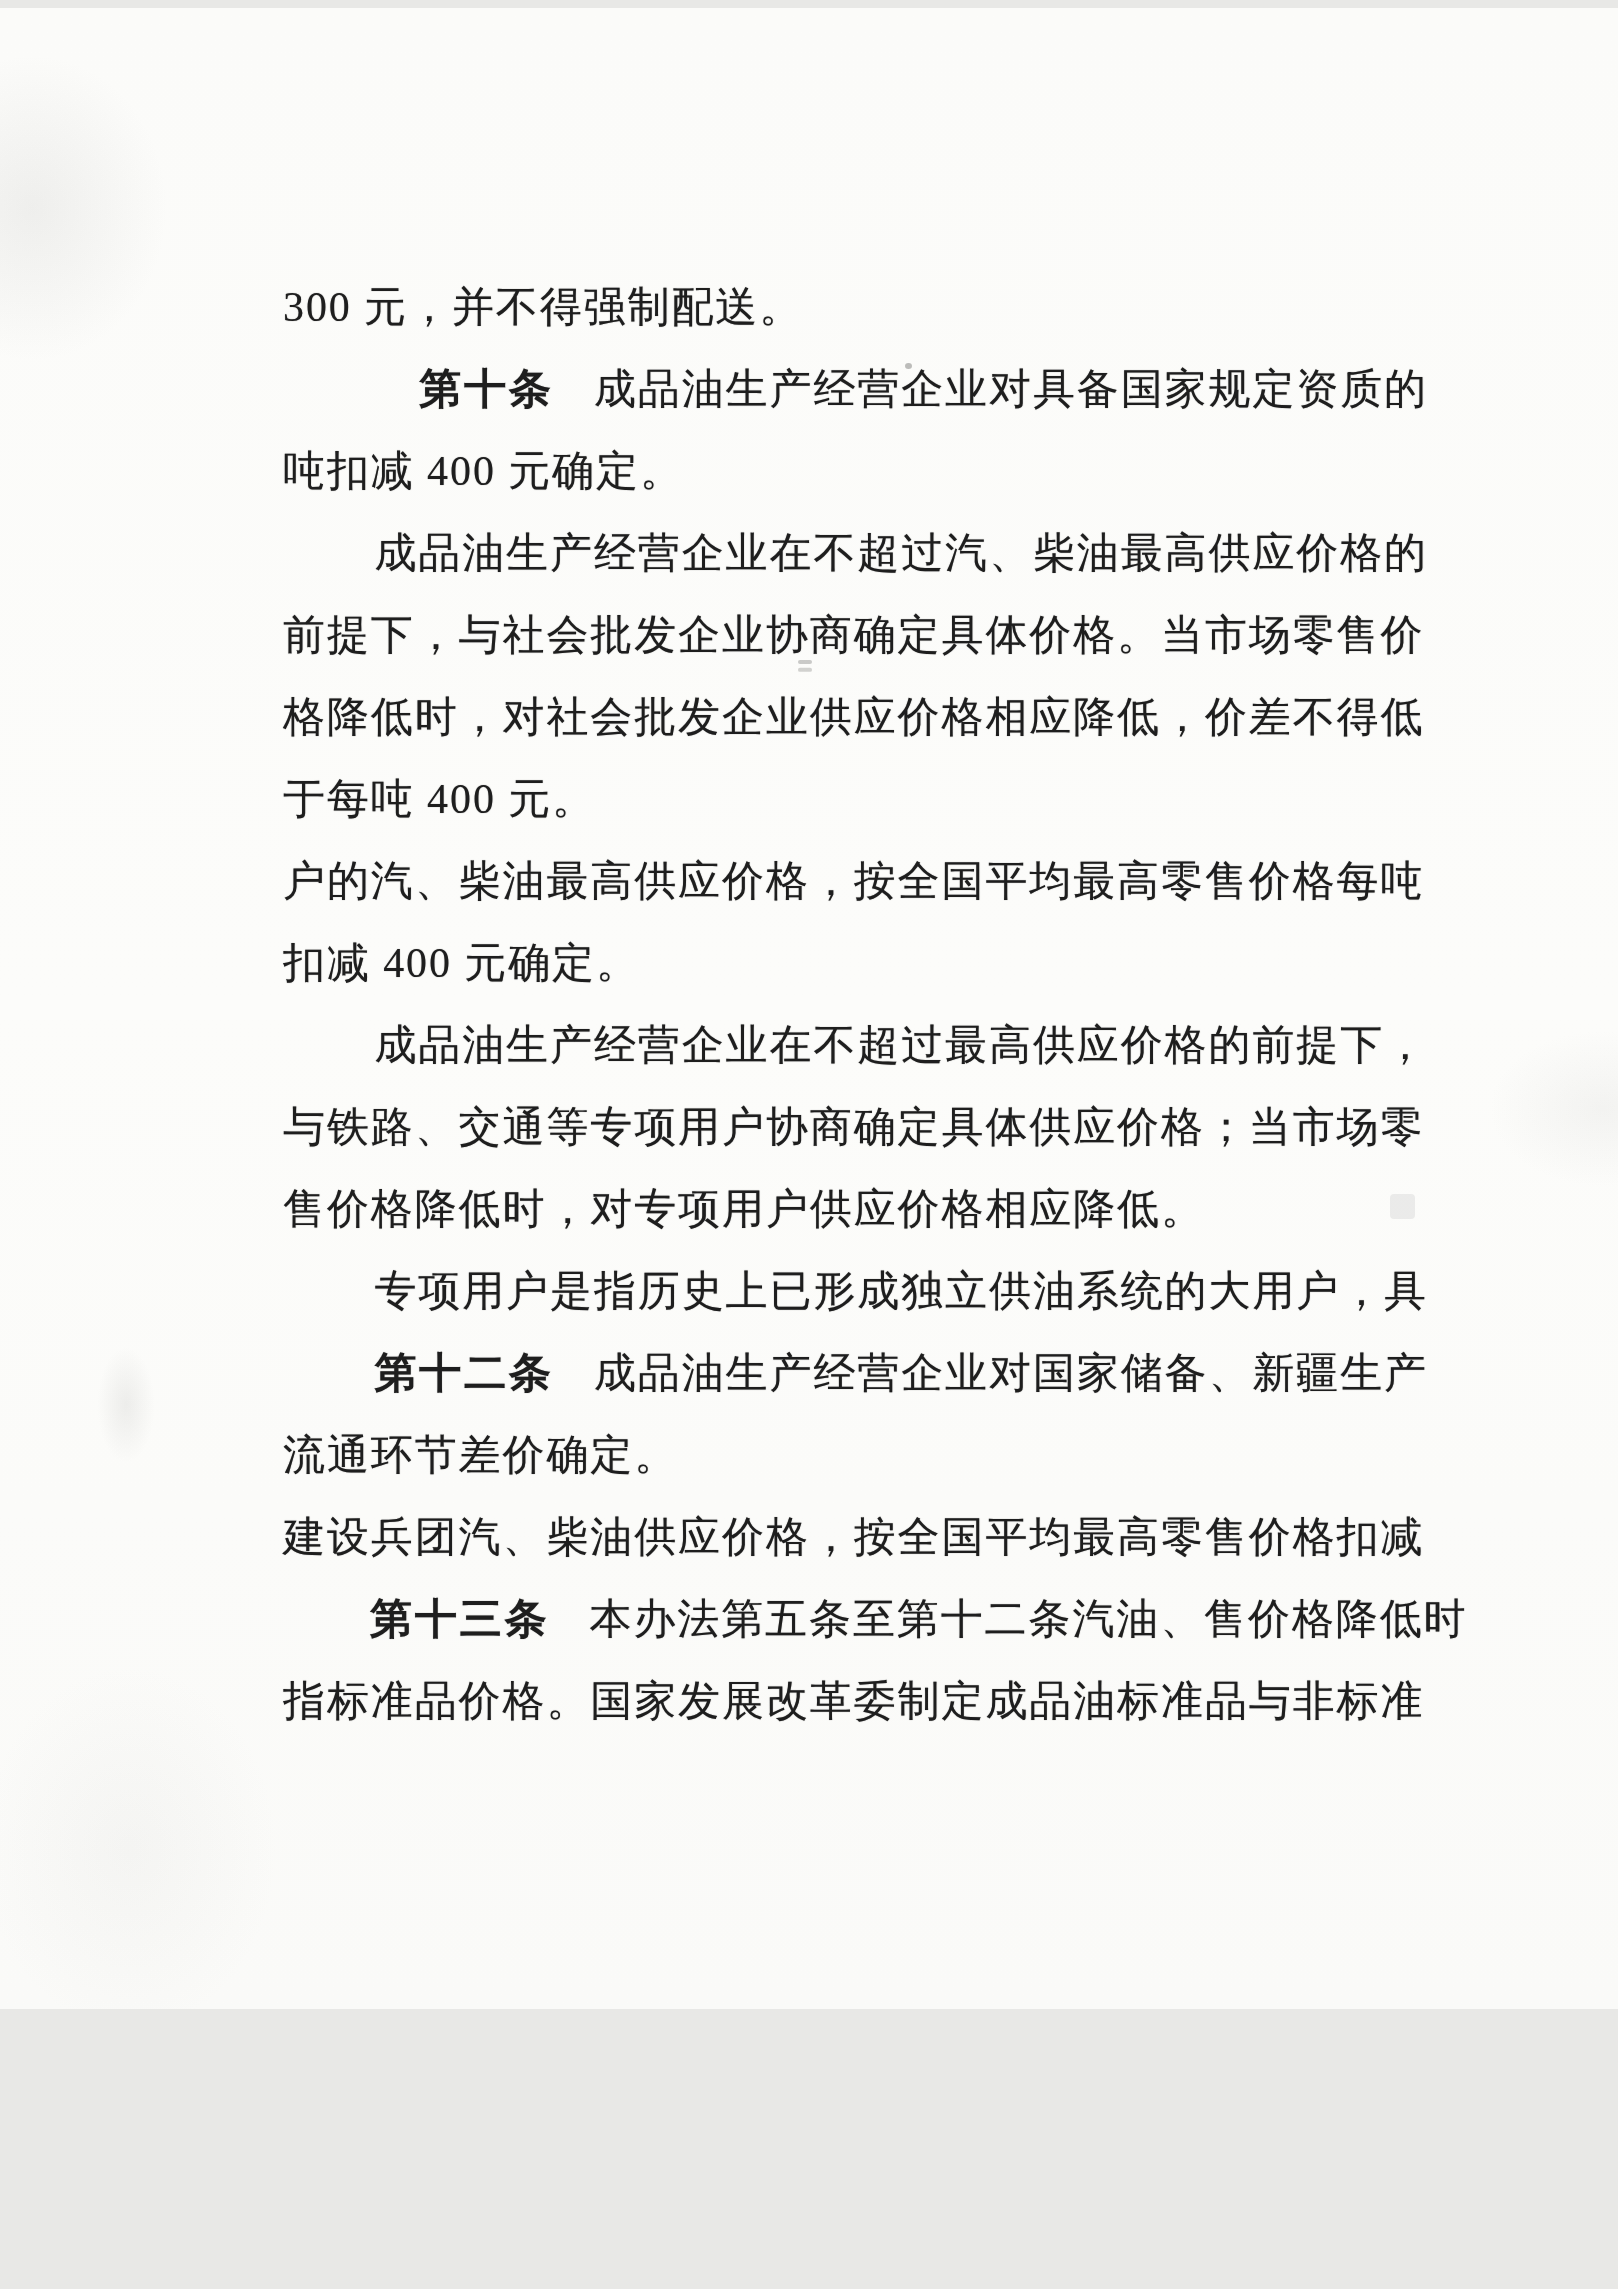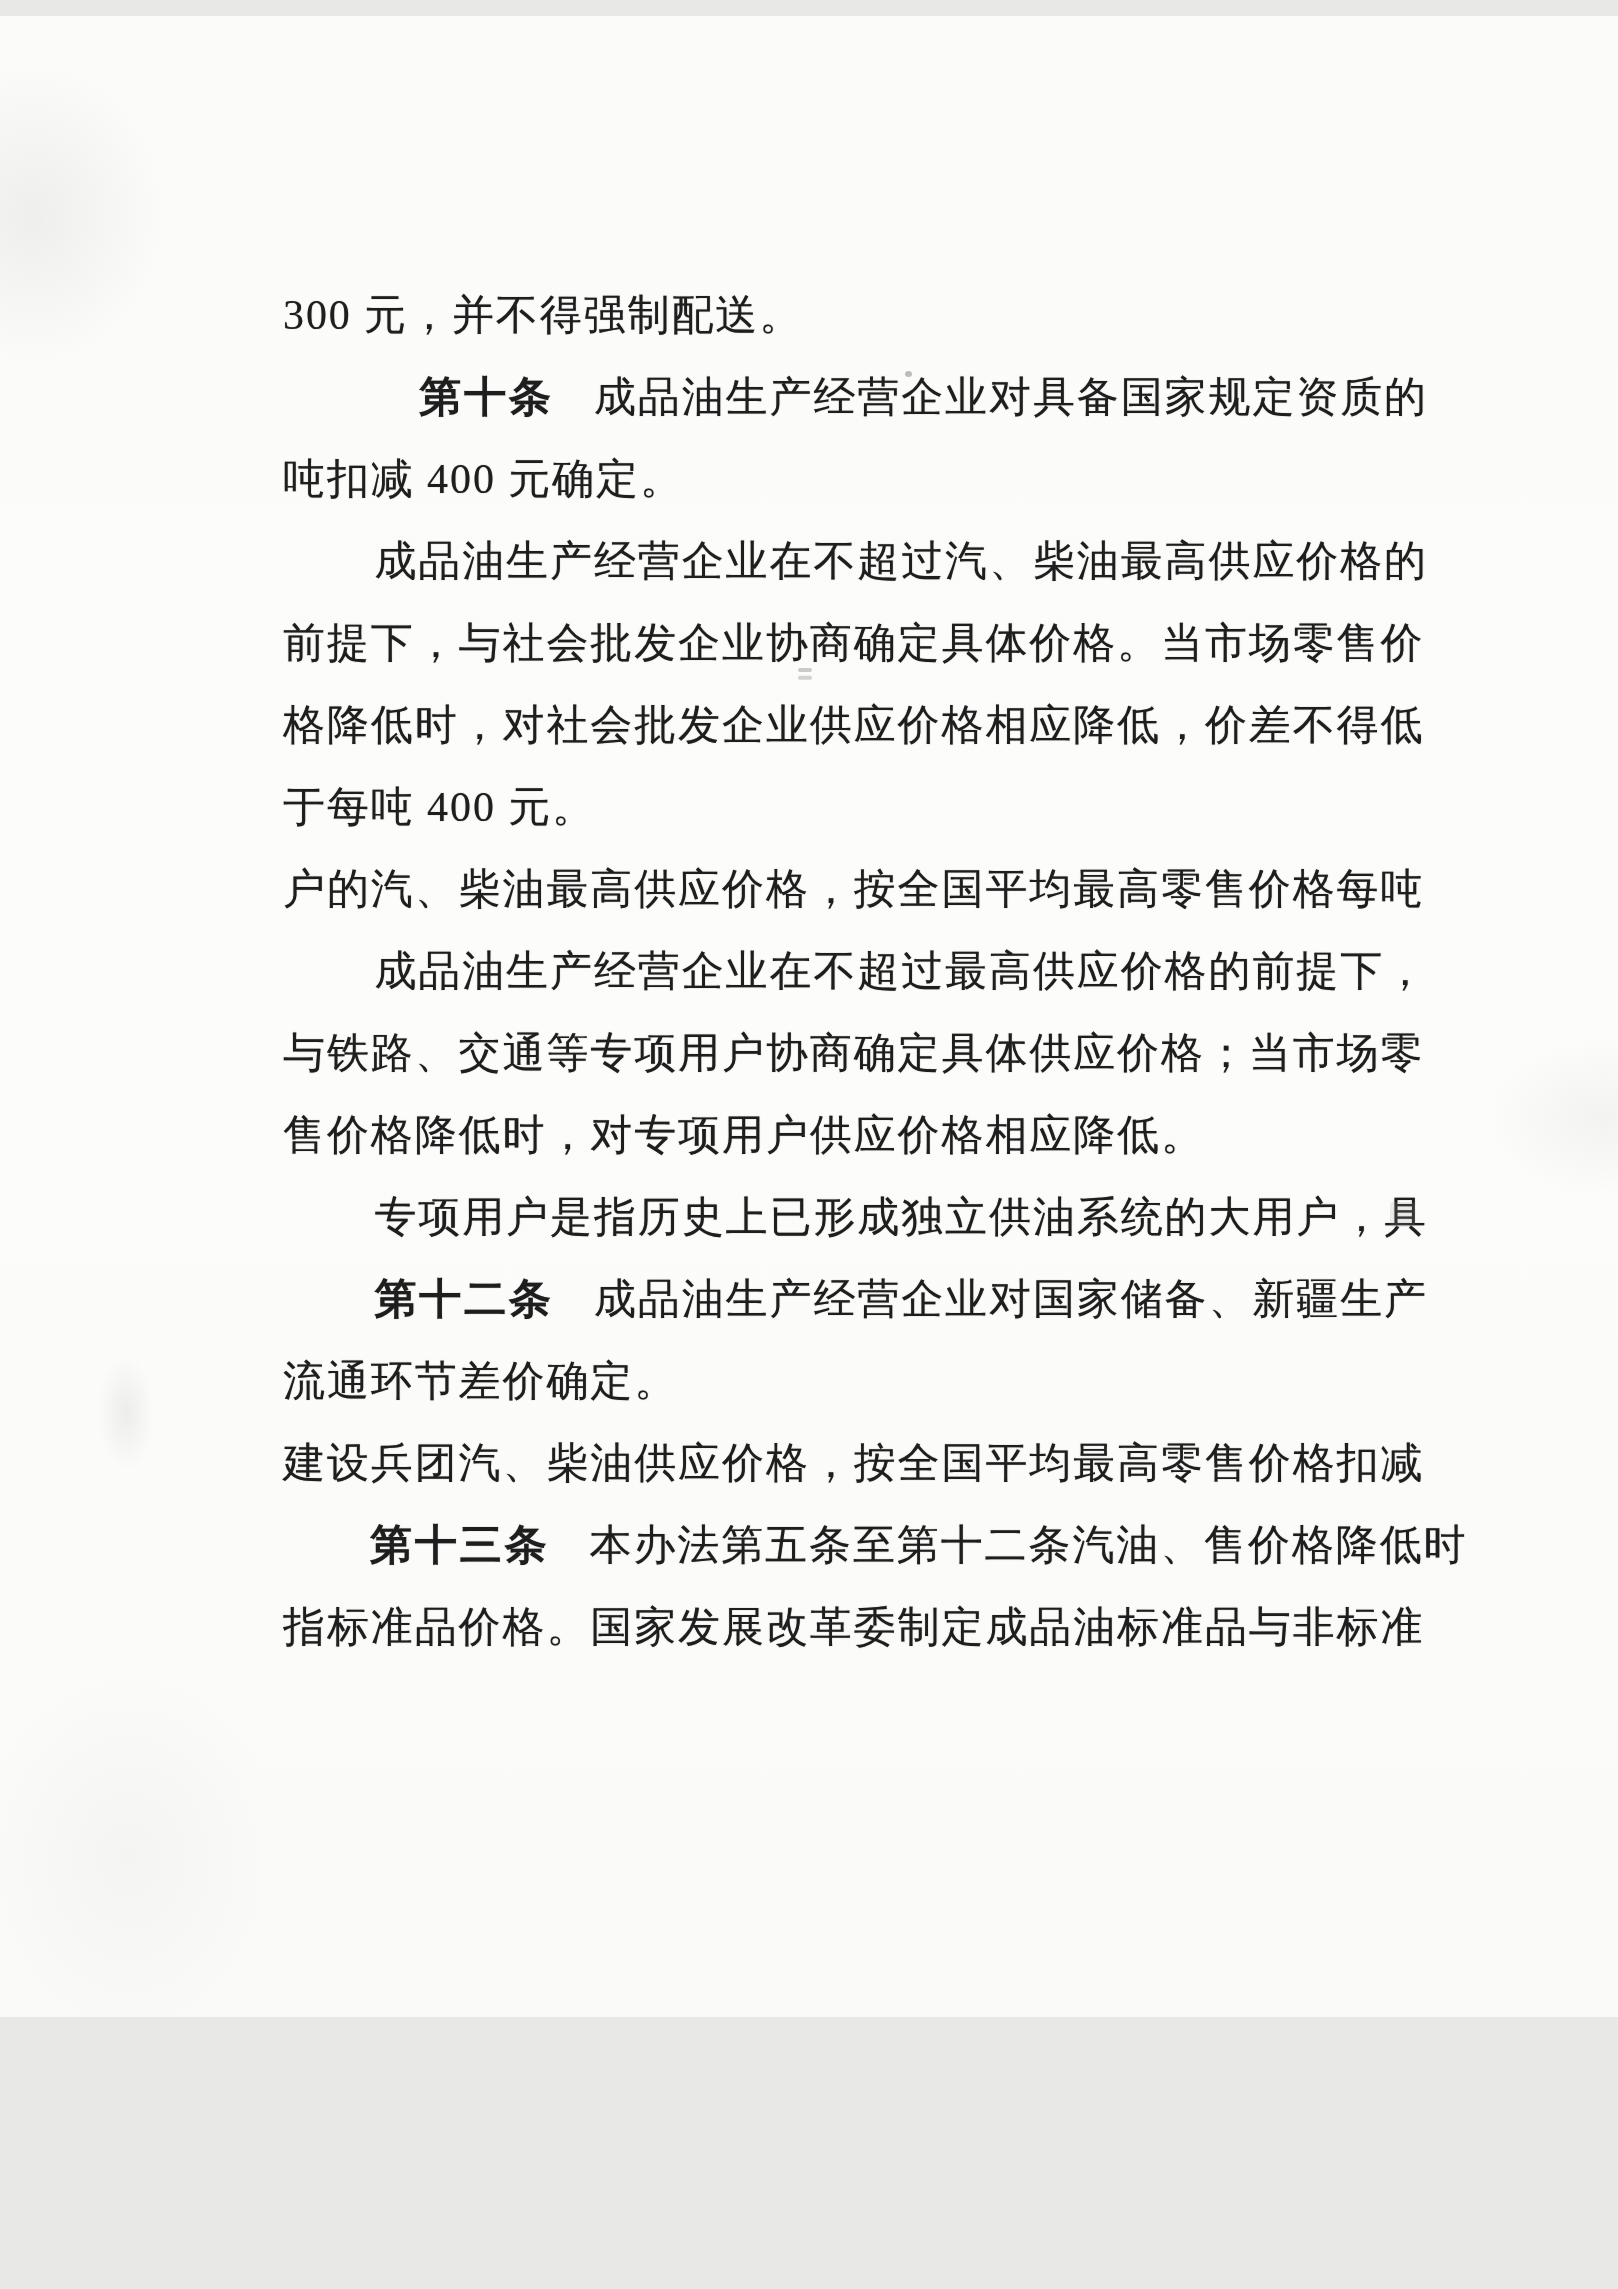--- a/index.html
+++ b/index.html
@@ -4,21 +4,21 @@
 <style>
   html, body {
     margin: 0;
     padding: 0;
     background: #e8e8e6;
   }
   .page {
     position: relative;
     width: 1619px;
     height: 2001px;
-    margin: 16px auto;
+    margin: 8px auto;
     background:
       radial-gradient(ellipse at 2% 10%, rgba(180,180,178,0.18), rgba(180,180,178,0) 6%),
       radial-gradient(ellipse at 99% 55%, rgba(190,190,188,0.15), rgba(190,190,188,0) 5%),
       radial-gradient(ellipse at 8% 92%, rgba(200,200,198,0.12), rgba(200,200,198,0) 7%),
       linear-gradient(180deg, #fbfbf9 0%, #fcfcfa 50%, #fafaf8 100%);
     overflow: hidden;
     font-family: "Liberation Serif", "DejaVu Serif", serif;
     color: #1e1e1e;
   }
   .content {
@@ -76,20 +76,21 @@
 
   <div class="content">
     <div class="line"><span>300 元，并不得强制配送。</span></div>
     <div class="line indent"><span class="prefix">第十条</span><span>成品油生产经营企业对具备国家规定资质的</span></div>
     <div class="line"><span>吨扣减 400 元确定。</span></div>
     <div class="line indent"><span>成品油生产经营企业在不超过汽、柴油最高供应价格的</span></div>
     <div class="line"><span>前提下，与社会批发企业协商确定具体价格。当市场零售价</span></div>
     <div class="line"><span>格降低时，对社会批发企业供应价格相应降低，价差不得低</span></div>
     <div class="line"><span>于每吨 400 元。</span></div>
     <div class="line"><span>户的汽、柴油最高供应价格，按全国平均最高零售价格每吨</span></div>
+    <div class="line"><span>扣减 400 元确定。</span></div>
     <div class="line indent"><span>成品油生产经营企业在不超过最高供应价格的前提下，</span></div>
     <div class="line"><span>与铁路、交通等专项用户协商确定具体供应价格；当市场零</span></div>
     <div class="line"><span>售价格降低时，对专项用户供应价格相应降低。</span></div>
     <div class="line indent"><span>专项用户是指历史上已形成独立供油系统的大用户，具</span></div>
     <div class="line indent"><span class="prefix">第十二条</span><span>成品油生产经营企业对国家储备、新疆生产</span></div>
     <div class="line"><span>流通环节差价确定。</span></div>
     <div class="line"><span>建设兵团汽、柴油供应价格，按全国平均最高零售价格扣减</span></div>
     <div class="line indent"><span class="prefix">第十三条</span><span>本办法第五条至第十二条汽油、售价格降低时</span></div>
     <div class="line"><span>指标准品价格。国家发展改革委制定成品油标准品与非标准</span></div>
   </div>

